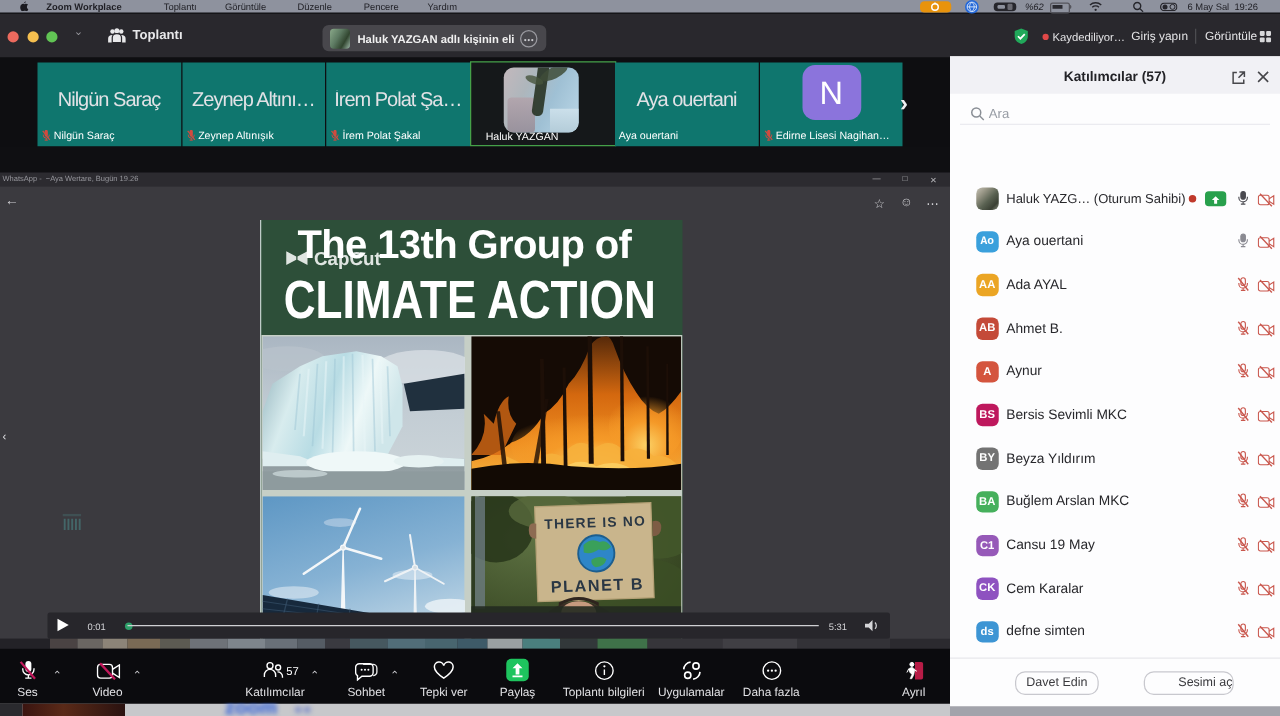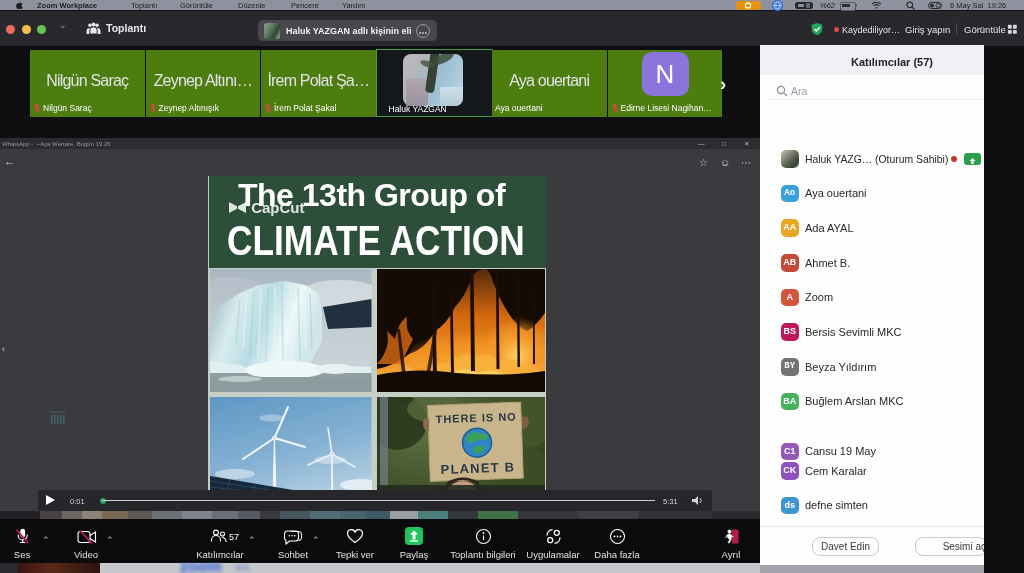--- a/index.html
+++ b/index.html
@@ -1,19 +1,19 @@
 <!DOCTYPE html>
 <html><head>
 <meta charset="utf-8">
 <style>
   html,body{margin:0;padding:0;}
   body{width:1024px;height:573px;overflow:hidden;background:#0f0f12;font-family:"Liberation Sans",sans-serif;}
   #root{position:relative;width:1024px;height:573px;overflow:hidden;}
   .abs{position:absolute;}
-  .tile{width:114.5px;height:67px;background:#4d7c0f;}
+  .tile{width:114.5px;height:67px;background:#0f766e;}
   .tname{position:absolute;left:0;top:21.5px;width:100%;text-align:center;color:#e2e2e6;font-size:16px;letter-spacing:-0.8px;white-space:nowrap;overflow:hidden;}
   .tlabel{position:absolute;left:3px;bottom:4px;color:#fff;font-size:8.5px;white-space:nowrap;display:flex;align-items:center;gap:2px;}
   .micoff{flex:0 0 auto;}
   .row{position:absolute;left:0;width:264px;height:34.6px;}
   .av{position:absolute;left:21px;top:8.5px;width:17.5px;height:17.5px;border-radius:5px;color:#fff;font-size:9px;font-weight:bold;text-align:center;line-height:17.5px;}
   .rname{position:absolute;left:45px;top:11px;font-size:11px;color:#28282c;white-space:nowrap;}
   .rmic{position:absolute;left:228px;top:10px;}
   .rcam{position:absolute;left:246px;top:11px;}
   .tb-label{font-size:9.5px;color:#e2e2e5;text-align:center;white-space:nowrap;}
   .tb-chev{font-size:9px;color:#c8c8cc;}
@@ -486,21 +486,21 @@
   </div>
 
   <div class="abs" style="left:0;top:563px;width:762px;height:10px;background:#c7c8cb;"></div>
   <div class="abs" style="left:0;top:563px;width:18px;height:10px;background:#2a2a2e;"></div>
   <div class="abs" style="left:18px;top:563px;width:82px;height:10px;background:linear-gradient(90deg,#3a1410,#5a2a18 40%,#2a1210);"></div>
   <div class="abs" style="left:175px;top:562px;width:120px;height:11px;overflow:hidden;">
       <span style="position:absolute;left:5px;top:-4px;font-size:16px;font-weight:bold;color:#2a5bd8;filter:blur(2px);">zoom</span>
       <span style="position:absolute;left:60px;top:-2px;font-size:12px;color:#7a8ac8;filter:blur(2px);">●●</span>
     </div>
 
-  <div class="abs" id="sidebar" style="left:760px;top:45px;width:224px;height:528px;background:#fdfdfe;overflow:hidden;">
+  <div class="abs" id="sidebar" style="left:760px;top:45px;width:264px;height:528px;background:#fdfdfe;overflow:hidden;">
     <div class="abs" style="left:0;top:0;width:264px;height:30px;background:#f1f1f5;">
       <div class="abs" style="left:0;top:11px;width:264px;text-align:center;font-size:11px;font-weight:bold;color:#232327;">Katılımcılar (57)</div>
       <svg class="abs" style="left:225px;top:11px;" width="12" height="12" viewBox="0 0 12 12" fill="none" stroke="#47474b" stroke-width="1.2">
           <path d="M4.5 2 H1.5 V10.5 H10 V7.5"></path>
           <path d="M6.5 1.5 H10.5 V5.5 M10.3 1.7 L5.8 6.2"></path>
         </svg>
       <svg class="abs" style="left:245px;top:11px;" width="11" height="11" viewBox="0 0 11 11" stroke="#47474b" stroke-width="1.3">
           <path d="M1.5 1.5 L9.5 9.5 M9.5 1.5 L1.5 9.5"></path>
         </svg>
     </div>
@@ -580,21 +580,21 @@
           <span class="rcam"><svg width="14" height="12" viewBox="0 0 14 12">
               <g stroke="#c9574d" fill="none" stroke-width="0.9">
                 <rect x="0.7" y="2.2" width="8.6" height="7.6" rx="1.6"></rect>
                 <path d="M9.3 5 L13 2.6 V9.4 L9.3 7"></path>
                 <path d="M2 1 l9.5 10" stroke-width="1.1"></path>
               </g>
             </svg></span>
         </div>
         <div class="row" style="top:173.25px;">
           <span class="av" style="background:#d4553e;">A</span>
-          <span class="rname">Zoom</span>
+          <span class="rname">Aynur</span>
           <span class="rmic"><svg width="13" height="13" viewBox="0 0 13 13">
               <g stroke="#c9574d" fill="none" stroke-width="0.9">
                 <rect x="4.7" y="1.2" width="3.6" height="6.2" rx="1.8"></rect>
                 <path d="M3.1 5.4 v0.7 a3.4 3.4 0 0 0 6.8 0 v-0.7 M6.5 9.5 v1.6 M4.7 11.3 h3.6"></path>
                 <path d="M2.6 1.4 l8 10" stroke-width="1.1"></path>
               </g>
             </svg></span>
           <span class="rcam"><svg width="14" height="12" viewBox="0 0 14 12">
               <g stroke="#c9574d" fill="none" stroke-width="0.9">
                 <rect x="0.7" y="2.2" width="8.6" height="7.6" rx="1.6"></rect>
@@ -615,21 +615,21 @@
             </svg></span>
           <span class="rcam"><svg width="14" height="12" viewBox="0 0 14 12">
               <g stroke="#c9574d" fill="none" stroke-width="0.9">
                 <rect x="0.7" y="2.2" width="8.6" height="7.6" rx="1.6"></rect>
                 <path d="M9.3 5 L13 2.6 V9.4 L9.3 7"></path>
                 <path d="M2 1 l9.5 10" stroke-width="1.1"></path>
               </g>
             </svg></span>
         </div>
         <div class="row" style="top:242.55px;">
-          <span class="av" style="background:#737373;font-family:Liberation Mono, monospace;">BY</span>
+          <span class="av" style="background:#737373;">BY</span>
           <span class="rname">Beyza Yıldırım</span>
           <span class="rmic"><svg width="13" height="13" viewBox="0 0 13 13">
               <g stroke="#c9574d" fill="none" stroke-width="0.9">
                 <rect x="4.7" y="1.2" width="3.6" height="6.2" rx="1.8"></rect>
                 <path d="M3.1 5.4 v0.7 a3.4 3.4 0 0 0 6.8 0 v-0.7 M6.5 9.5 v1.6 M4.7 11.3 h3.6"></path>
                 <path d="M2.6 1.4 l8 10" stroke-width="1.1"></path>
               </g>
             </svg></span>
           <span class="rcam"><svg width="14" height="12" viewBox="0 0 14 12">
               <g stroke="#c9574d" fill="none" stroke-width="0.9">
@@ -650,21 +650,21 @@
               </g>
             </svg></span>
           <span class="rcam"><svg width="14" height="12" viewBox="0 0 14 12">
               <g stroke="#c9574d" fill="none" stroke-width="0.9">
                 <rect x="0.7" y="2.2" width="8.6" height="7.6" rx="1.6"></rect>
                 <path d="M9.3 5 L13 2.6 V9.4 L9.3 7"></path>
                 <path d="M2 1 l9.5 10" stroke-width="1.1"></path>
               </g>
             </svg></span>
         </div>
-        <div class="row" style="top:327px;">
+        <div class="row" style="top:312px;">
           <span class="av" style="background:#9659b8;">C1</span>
           <span class="rname">Cansu 19 May</span>
           <span class="rmic"><svg width="13" height="13" viewBox="0 0 13 13">
               <g stroke="#c9574d" fill="none" stroke-width="0.9">
                 <rect x="4.7" y="1.2" width="3.6" height="6.2" rx="1.8"></rect>
                 <path d="M3.1 5.4 v0.7 a3.4 3.4 0 0 0 6.8 0 v-0.7 M6.5 9.5 v1.6 M4.7 11.3 h3.6"></path>
                 <path d="M2.6 1.4 l8 10" stroke-width="1.1"></path>
               </g>
             </svg></span>
           <span class="rcam"><svg width="14" height="12" viewBox="0 0 14 12">

